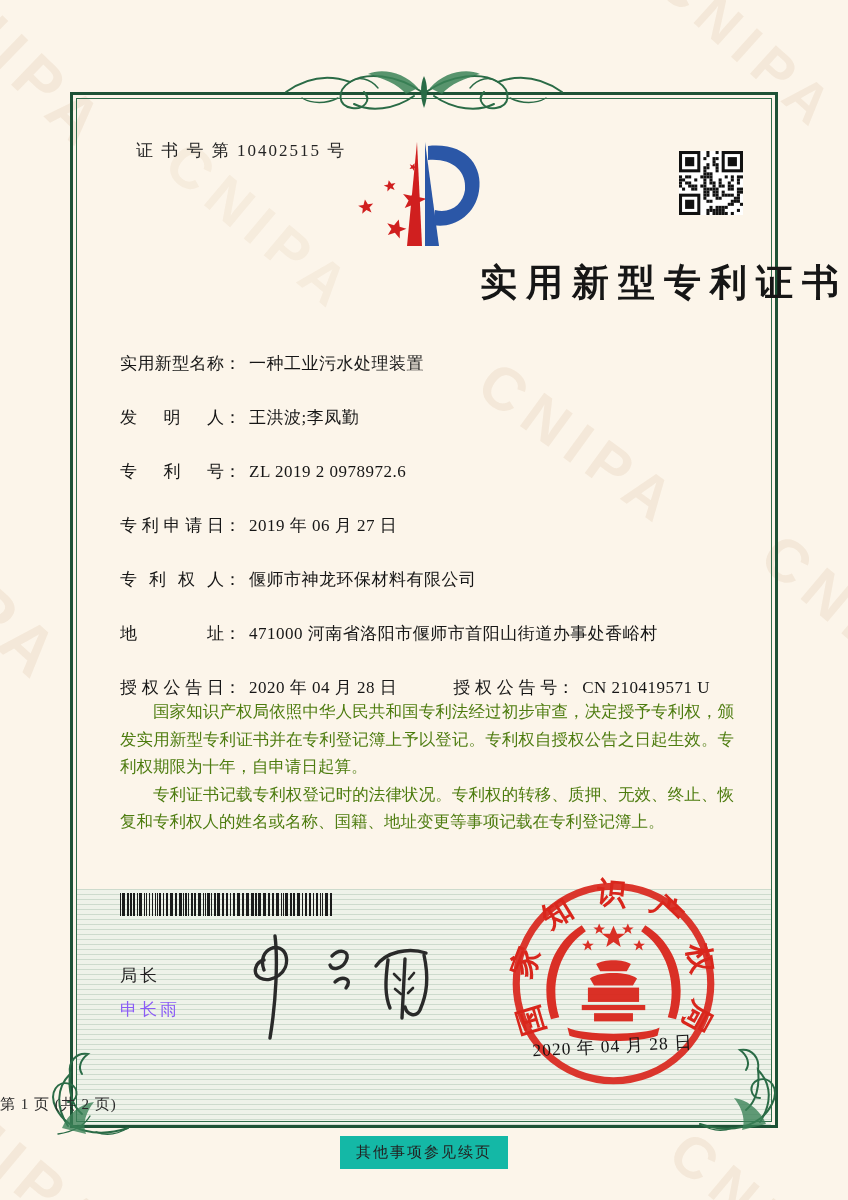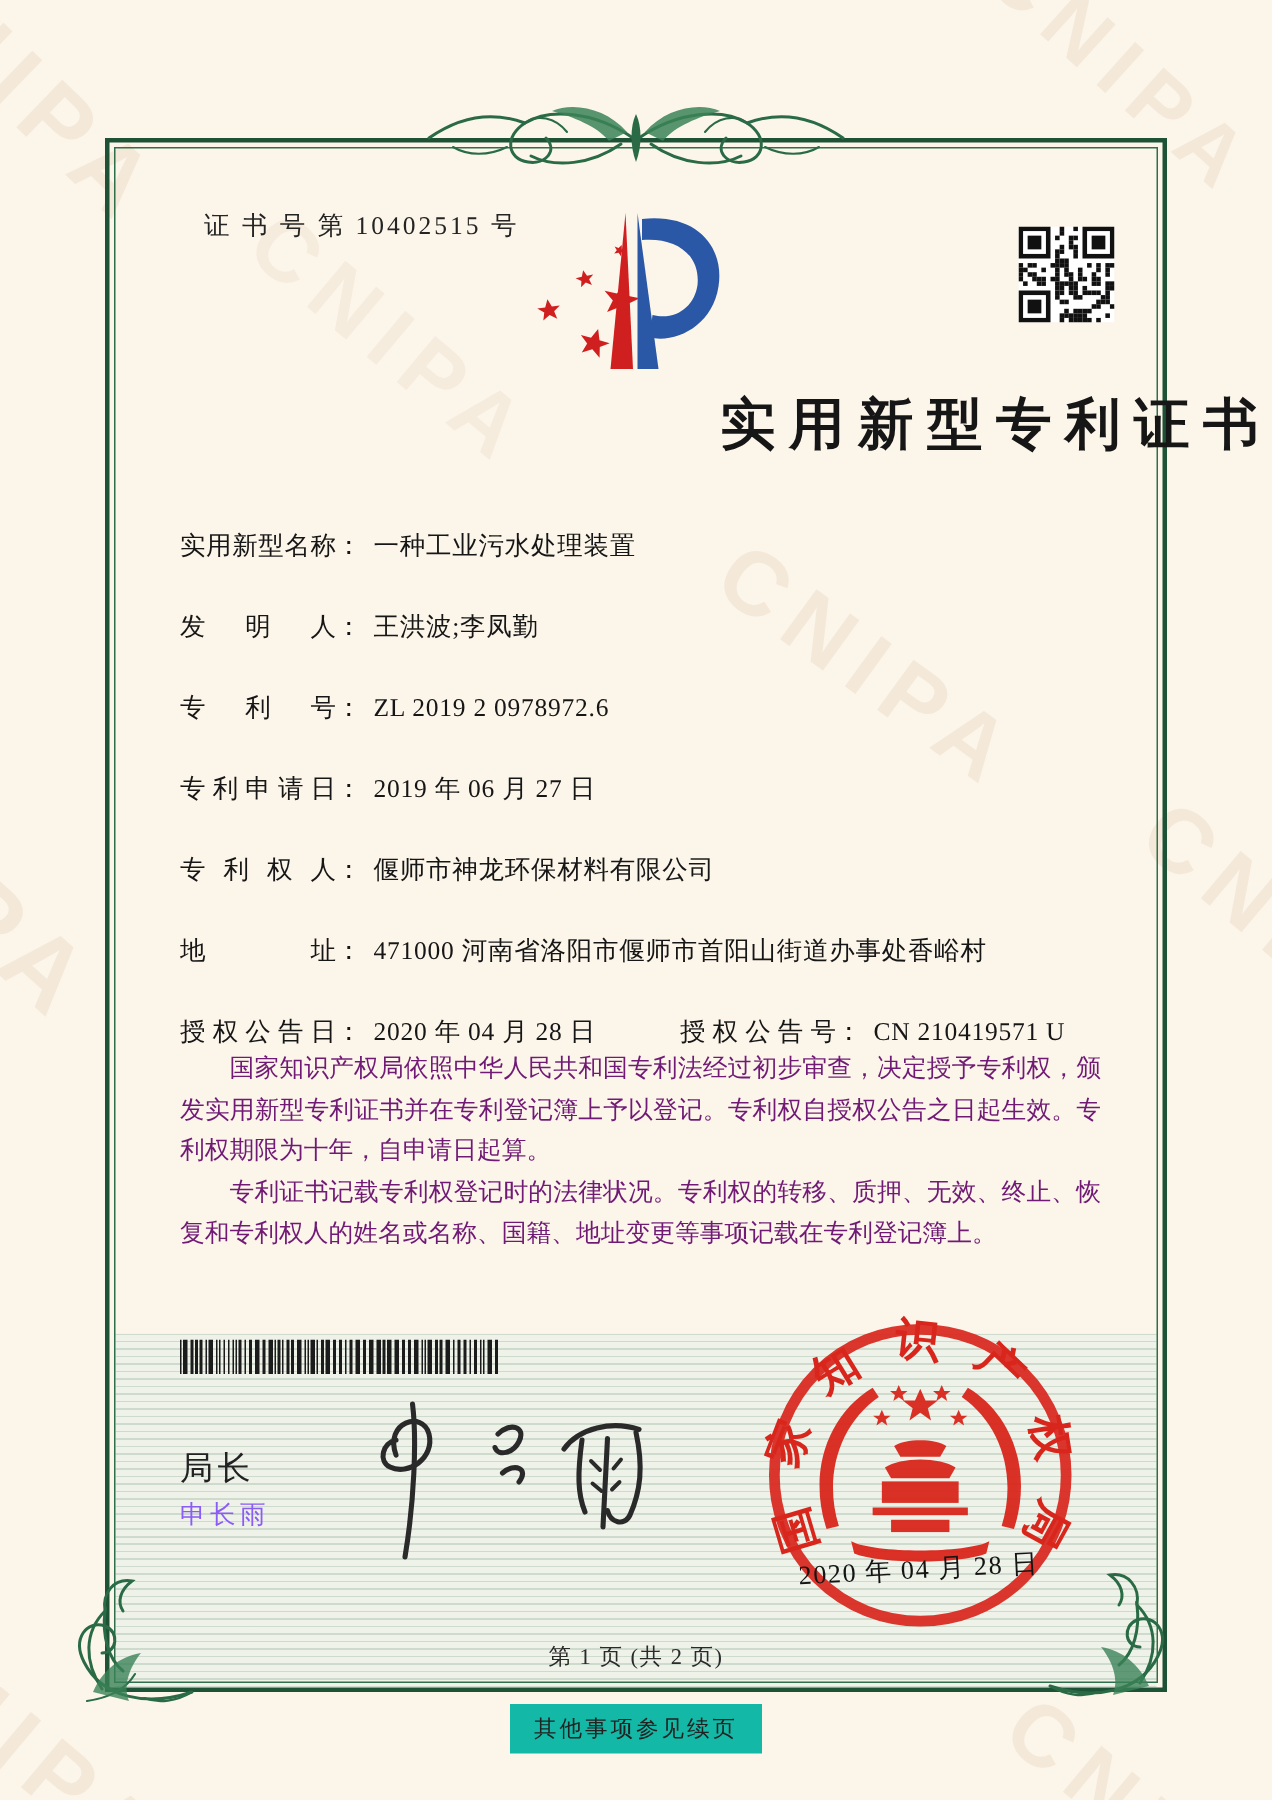--- a/index.html
+++ b/index.html
@@ -56,38 +56,38 @@
   .fields { position:absolute; left:120px; top:352px; width:620px;
     display:flex; flex-direction:column; gap:31px; font-size:17px; color:#161616; }
   .frow { display:flex; align-items:baseline; white-space:nowrap; }
   .flabel { display:inline-block; width:104px; text-align:justify; text-align-last:justify; }
   .fcolon { margin-right:8px; }
   .fval { letter-spacing:0.5px;font-family:Liberation Serif, serif; }
   .grant-gap { margin-left:56px; }
   
   .body-text {
     position:absolute; left:120px; top:698px; width:614px;
-    font-size:16.5px; line-height:27.5px; text-align:justify; color:#701a75;
+    font-size:16.5px; line-height:27.5px; text-align:justify; color:#4d7c0f;
   }
   .body-text p { text-indent:2em; }
   
   .barcode { position:absolute; left:120px; top:893px; width:216px; height:23px; }
-  .official-title { position:absolute; left:120px; top:964px; font-size:22px; letter-spacing:3px;
+  .official-title { position:absolute; left:120px; top:964px; font-size:17px; letter-spacing:3px;
     font-family:"Liberation Sans","DejaVu Sans",sans-serif; color:#222; }
   .official-name { position:absolute; left:120px; top:998px; font-size:17px; letter-spacing:3px;
     font-family:Liberation Sans, sans-serif; color:#8b5cf6; }
   .signature { position:absolute; left:228px; top:930px; width:230px; height:115px; }
   .seal { position:absolute; left:506px; top:876px; width:215px; height:215px; }
   .seal-date {
     position:absolute; left:505px; top:1034px; width:215px; text-align:center;
     font-size:17.5px; color:#141414; letter-spacing:1px; transform:rotate(-3deg);
     white-space:nowrap;
   }
   .page-no {
-    position:absolute; left:0; top:1095px; width:848px; text-align:center;
+    position:absolute; left:0; top:1095px; width:848px; 
     font-size:15px; color:#2a2a2a; letter-spacing:1px;
   }
   .note-box {
     position:absolute; left:50%; top:1136px; transform:translateX(-50%);
     background:#14b8a6; padding:7px 16px; font-size:15px; letter-spacing:2px; color:#222;
   }
 </style>
 </head>
 <body>
 

